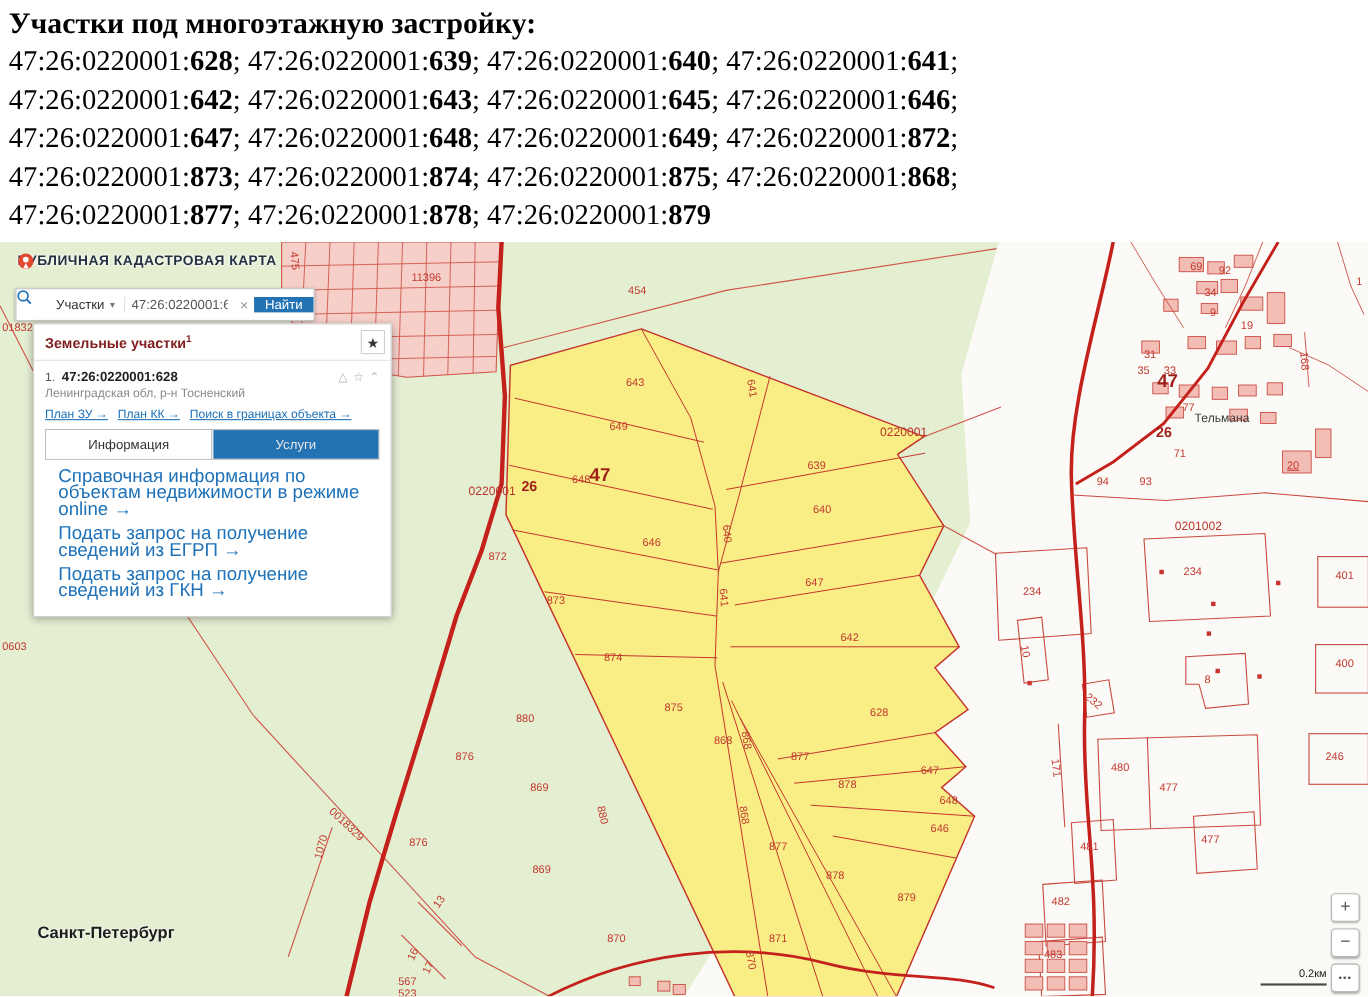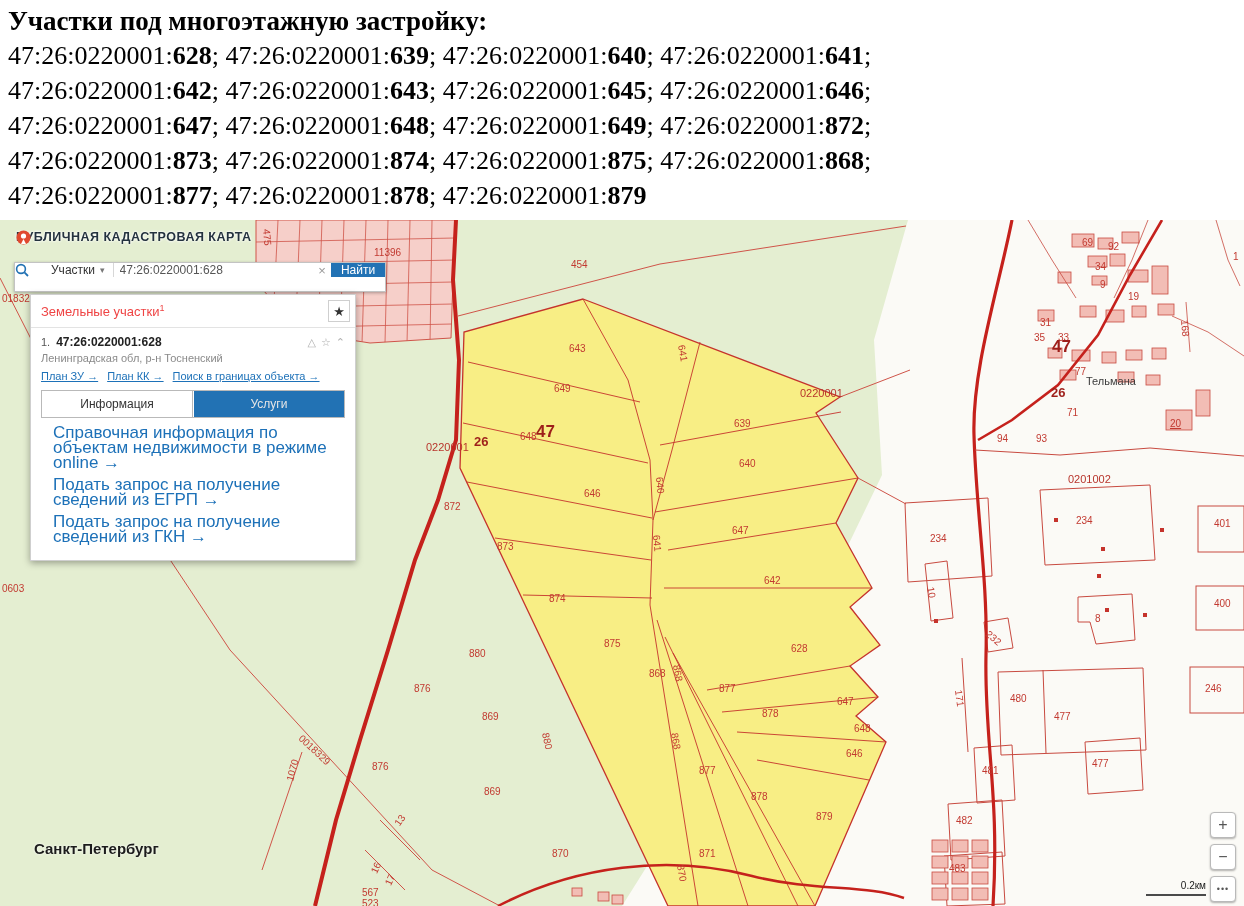--- a/index.html
+++ b/index.html
@@ -18,30 +18,30 @@
   #map-labels{position:absolute;left:0;top:0;width:100%;height:100%;pointer-events:none}
   .mlabel{position:absolute;font-size:10px;color:#c23a31;white-space:nowrap;transform-origin:left center;line-height:10px}
   .mlabel.quarter{font-size:11px;color:#b8352c}
   .mlabel.big{font-size:17px;font-weight:bold;color:#9e1f1a;line-height:17px}
   .mlabel.big2{font-size:13px;font-weight:bold;color:#9e1f1a;line-height:13px}
   .mlabel.dark{color:#3c3c3c;font-size:11px}
   .mlabel.city{color:#1c1c1c;font-size:15px;font-weight:bold;text-shadow:0 0 3px #fff}
 
   
   .brand{position:absolute;left:16px;top:10px;display:flex;align-items:center;gap:6px;font-size:12.5px;font-weight:bold;letter-spacing:.5px;color:#24323f;text-shadow:0 0 3px #fff,0 0 3px #fff;z-index:5}
-  .searchbar{position:absolute;left:14px;top:42px;width:372px;height:30px;background:#fff;border:1px solid #c3c3c3;box-shadow:0 1px 3px rgba(0,0,0,.3);display:flex;align-items:flex-start;z-index:5}
+  .searchbar{position:absolute;left:14px;top:42px;width:272px;height:30px;background:#fff;border:1px solid #c3c3c3;box-shadow:0 1px 3px rgba(0,0,0,.3);display:flex;align-items:center;z-index:5}
   .search-iconbox{width:28px;display:flex;align-items:center;justify-content:center;border-right:1px solid #e4e4e4;cursor:pointer}
   .search-cat{display:flex;align-items:center;gap:5px;padding:0 8px;font-size:12px;color:#333;border-right:1px solid #d7d7d7;cursor:pointer;white-space:nowrap}
   .search-cat .caret{font-size:9px;color:#777}
   .search-input{flex:1;border:0;outline:0;padding:0 6px;font-size:12px;color:#555;font-family:"Liberation Sans",sans-serif;min-width:0}
   .search-clear{width:18px;display:flex;align-items:center;justify-content:center;color:#9a9a9a;font-size:13px;cursor:pointer}
   .search-btn{width:54px;background:#2272b4;color:#fff;border:0;font-size:12px;cursor:pointer;font-family:"Liberation Sans",sans-serif}
   .results{position:absolute;left:30px;top:74px;width:326px;background:#fff;border:1px solid #cfcfcf;box-shadow:0 2px 7px rgba(0,0,0,.35);font-size:12px;color:#333;z-index:5}
   .res-head{display:flex;align-items:center;justify-content:space-between;padding:5px 5px 5px 10px;border-bottom:1px solid #e3e3e3}
-  .res-head-title{font-weight:normal;font-size:13px;color:#ef4444}
+  .res-head-title{font-weight:bold;font-size:13px;color:#7f1d1d}
   .res-head-title sup{font-size:9px}
   .star-btn{width:22px;height:22px;border:1px solid #cfcfcf;background:#fff;display:flex;align-items:center;justify-content:center;font-size:13px;color:#333;cursor:pointer}
   .res-item{padding:7px 10px 9px}
   .num-row{display:flex;align-items:baseline}
   .num-index{color:#555;margin-right:6px;font-size:11px}
   .num-val{font-weight:bold;color:#222;font-size:12px;cursor:pointer}
   .item-icons{margin-left:auto;display:flex;gap:5px}
   .itico{color:#b0b0b0;font-size:11px;cursor:pointer}
   .loc{color:#8a8a8a;font-size:11px;margin:3px 0 5px}
   .res-links{margin:2px 0 7px}

